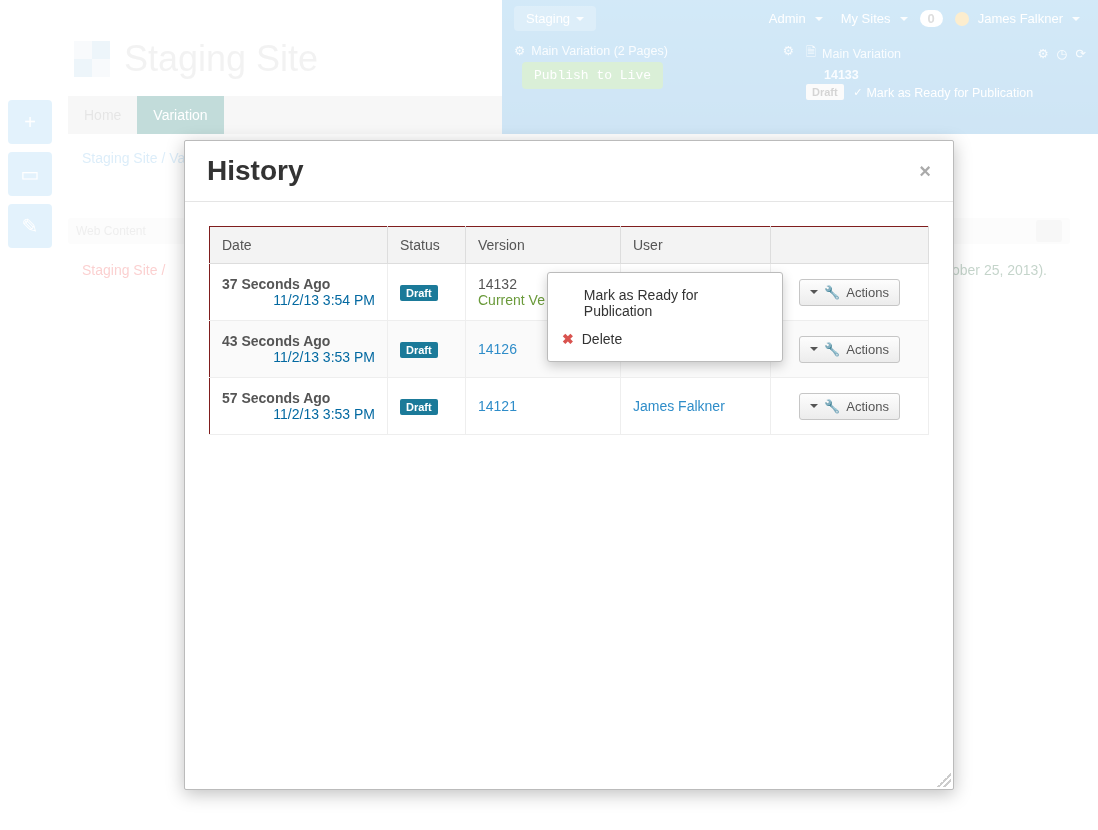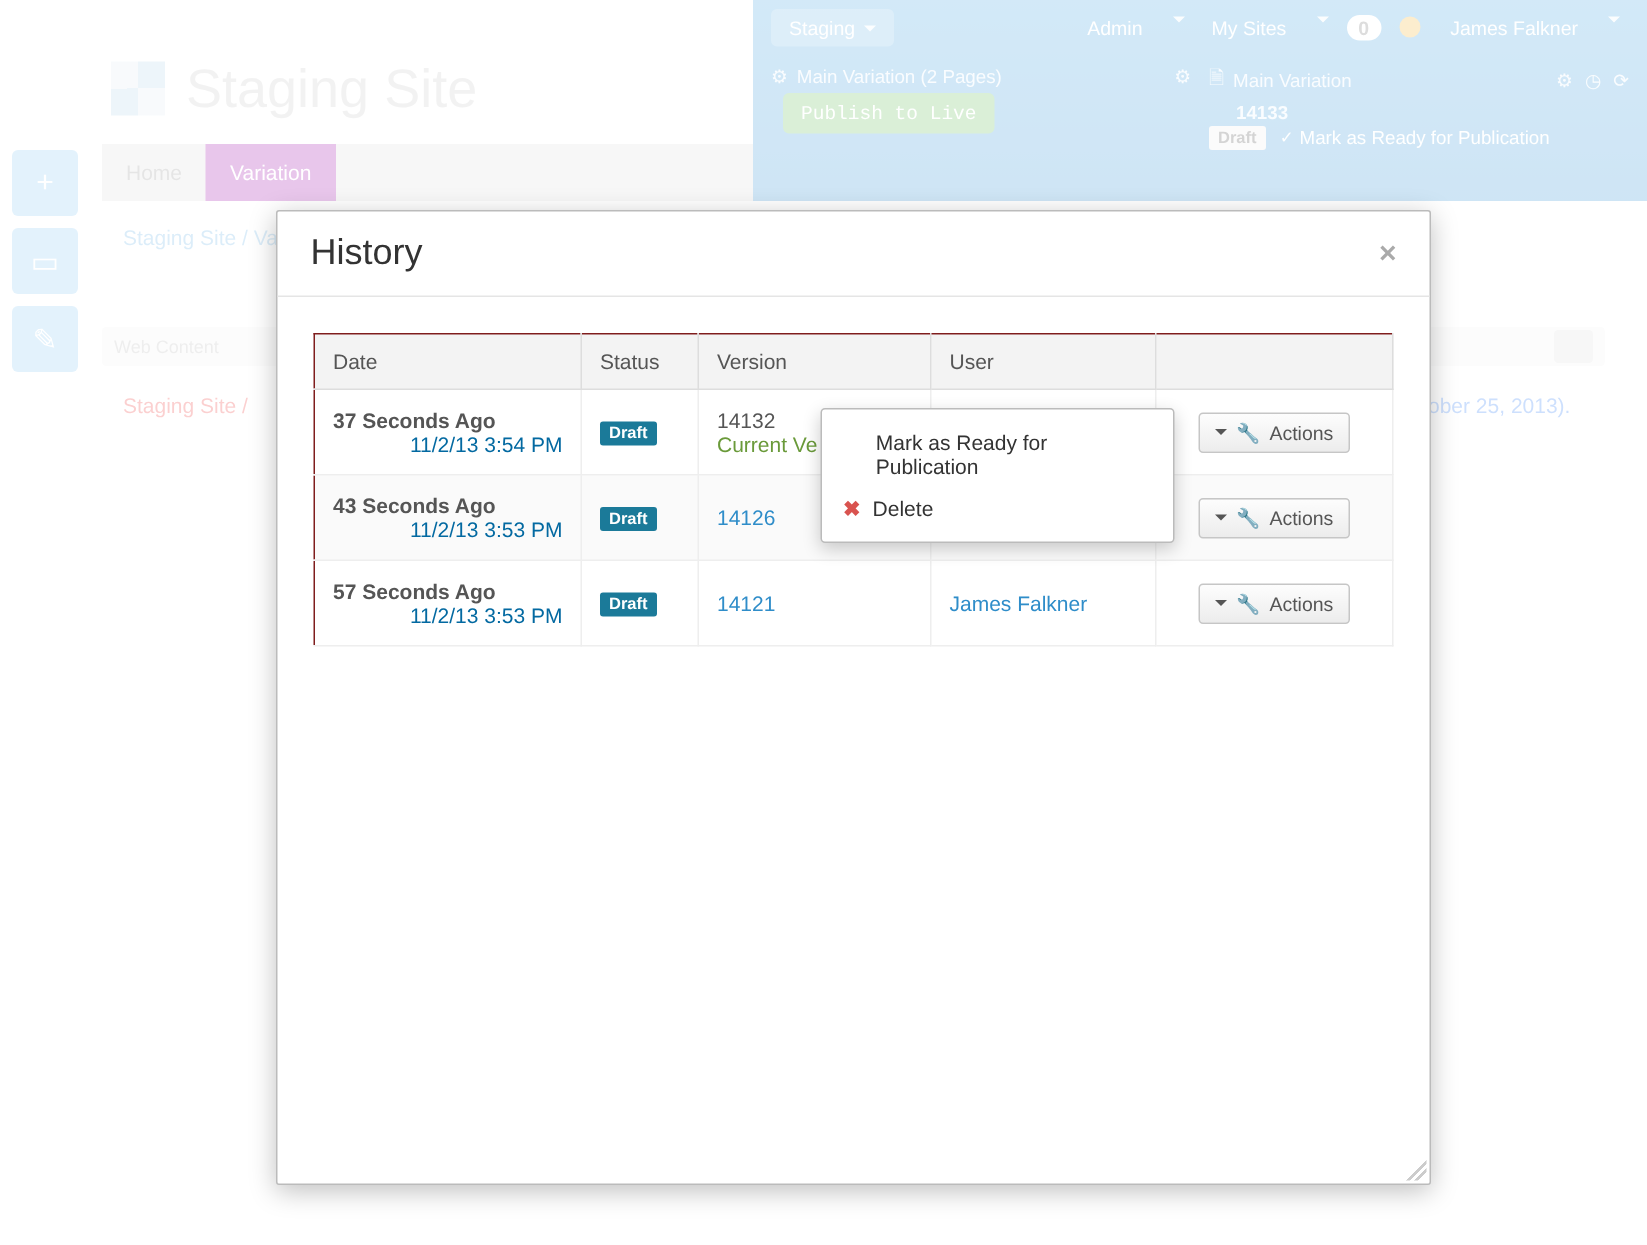--- a/index.html
+++ b/index.html
@@ -6,21 +6,21 @@
 body { font-family: "Helvetica Neue", Helvetica, Arial, sans-serif; font-size: 14px; color: #555; background: #fff; width: 1098px; height: 830px; overflow: hidden; position: relative; }
 
 
 .backdrop { position: absolute; inset: 0; background: rgba(255,255,255,0.75); pointer-events: none; z-index: 5; }
 
 
 .topbar { position: absolute; top: 0; right: 0; width: 596px; height: 134px; background: linear-gradient(#4fa8e2,#3f97d6); color: #fff; font-size: 13px; }
 .topbar .row1 { display:flex; align-items:center; gap:6px; padding: 6px 12px; }
 .topbar .btn { background: rgba(255,255,255,0.25); border-radius:4px; padding:5px 12px; display:flex; align-items:center; gap:6px; cursor:pointer; }
 .topbar .spacer { flex:1; }
-.topbar a { color:#fff; text-decoration:none; padding:4px 6px; display:flex; align-items:flex-start; gap:20px; }
+.topbar a { color:#fff; text-decoration:none; padding:4px 6px; display:flex; align-items:center; gap:9px; }
 .topbar .caret { width:0;height:0;border-left:4px solid transparent;border-right:4px solid transparent;border-top:4px solid rgba(255,255,255,0.9); }
 .topbar .badge { background:#fff; color:#777; border-radius:10px; padding:1px 8px; font-weight:bold; }
 .topbar .avatar { width:14px;height:14px;background:#f4b83c;border-radius:50%; }
 .topbar .row2 { display:flex; padding: 6px 12px; gap:12px; font-size:12.5px; }
 .topbar .col { flex:1; }
 .topbar .colhead { display:flex; align-items:center; gap:6px; color:#e9f4fd; }
 .topbar .colhead .right-icons { margin-left:auto; display:flex; gap:8px; }
 .topbar .num { color:#eaf5ff; font-weight:bold; margin:4px 0 2px 18px; }
 .publish-btn { margin: 4px 0 0 8px; background:#6bbf62; color:#fff; border:none; border-radius:4px; padding:6px 12px; font-size:13px; cursor:pointer;font-family:Liberation Mono, monospace; }
 .draft-pill { display:inline-block; background:#eee; color:#555; font-size:11px; font-weight:bold; padding:2px 6px; border-radius:2px; }
@@ -32,39 +32,39 @@
 .railbtn { width:44px; height:44px; background:#8fcbf2; border-radius:4px; display:flex; align-items:center; justify-content:center; color:#fff; font-size:20px; cursor:pointer; }
 
 
 .siteheader { position:absolute; left:74px; top:38px; display:flex; align-items:center; gap:14px; }
 .logo { width:36px; height:36px; background: repeating-conic-gradient(#b7d6ea 0 25%, #e2ecf4 0 50%); }
 .sitetitle { font-size:36px; font-weight:200; color:#ccc; }
 
 
 .navtabs { position:absolute; left:68px; top:96px; right:28px; height:38px; background:#e0e0e0; display:flex; align-items:center; }
 .navtabs .tab { padding:0 16px; height:100%; display:flex; align-items:center; color:#fff; font-size:14px; cursor:pointer; }
-.navtabs .tab.active { background:#a21caf; }
+.navtabs .tab.active { background:#0f766e; }
 .navtabs .tab.inactive { color:#999; }
 
 
 .breadcrumb { position:absolute; left:82px; top:150px; color:#74b8e8; font-size:14px; }
 
 
 .searchbar { position:absolute; left:68px; top:218px; right:28px; height:26px; background:#f2f2f2; border-radius:3px; padding:0 8px; color:#bbb; font-size:12px; display:flex; align-items:center; }
 .searchbar .go { margin-left:auto; width:26px; height:22px; background:#ddd; border-radius:3px; }
 
 
 .bodyline { position:absolute; left:82px; top:262px; color:#ef4444; font-size:14px; }
 .footer { position:absolute; left:680px; top:355px; color:#aaa; font-size:13px; }
 .footer a { color:#74b8e8; text-decoration:none; }
 
 
 .modal { position:absolute; left:184px; top:140px; width:770px; height:650px; background:#fff; border:1px solid #bbb; border-radius:2px; box-shadow:0 4px 18px rgba(0,0,0,0.25); z-index:10; display:flex; flex-direction:column; }
 .modal-header { padding:14px 22px; border-bottom:1px solid #e5e5e5; display:flex; align-items:center; }
-.modal-header h2 { font-size:24px; font-weight:normal; color:#333; }
+.modal-header h2 { font-size:28px; font-weight:bold; color:#333; }
 .modal-header .close { margin-left:auto; font-size:20px; color:#aaa; cursor:pointer; font-weight:bold; }
 .modal-body { padding:24px; flex:1; overflow:auto; }
 .resize-handle { position:absolute; right:2px; bottom:2px; width:14px; height:14px; background:linear-gradient(135deg,transparent 50%,#ccc 50%,#ccc 60%,transparent 60%,transparent 70%,#ccc 70%,#ccc 80%,transparent 80%); cursor:se-resize; }
 
 table.hist { width:100%; border-collapse:collapse; border:1px solid #7f1d1d; }
 table.hist th { background:#f3f3f3; text-align:left; font-weight:normal; color:#555; padding:10px 12px; border-bottom:1px solid #ddd; border-right:1px solid #ddd; font-size:14px; }
 table.hist td { padding:12px; border-bottom:1px solid #eee; border-right:1px solid #eee; vertical-align:middle; font-size:14px; }
 table.hist tr.alt td { background:#fafafa; }
 td .ago { font-weight:bold; color:#555; display:block; }
 td .ts { color:#0369a1; display:block; text-align:right; }
@@ -100,21 +100,21 @@
 </div>
 
 <div class="breadcrumb">Staging Site / Va</div>
 
 <div class="searchbar">
   <span>Web Content</span>
   <span class="go"></span>
 </div>
 
 <div class="bodyline">Staging Site /</div>
-<div style="position:absolute; left:952px; top:262px; color:#3b82f6;">ober 25, 2013).</div>
+<div style="position:absolute; left:952px; top:262px; color:#14532d;">ober 25, 2013).</div>
 
 <div class="footer">
   <span>Powered By </span><a href="#">Liferay</a>
 </div>
 
 <div class="topbar">
   <div class="row1">
     <div class="btn">
         <span>Staging</span>
         <span class="caret"></span>

